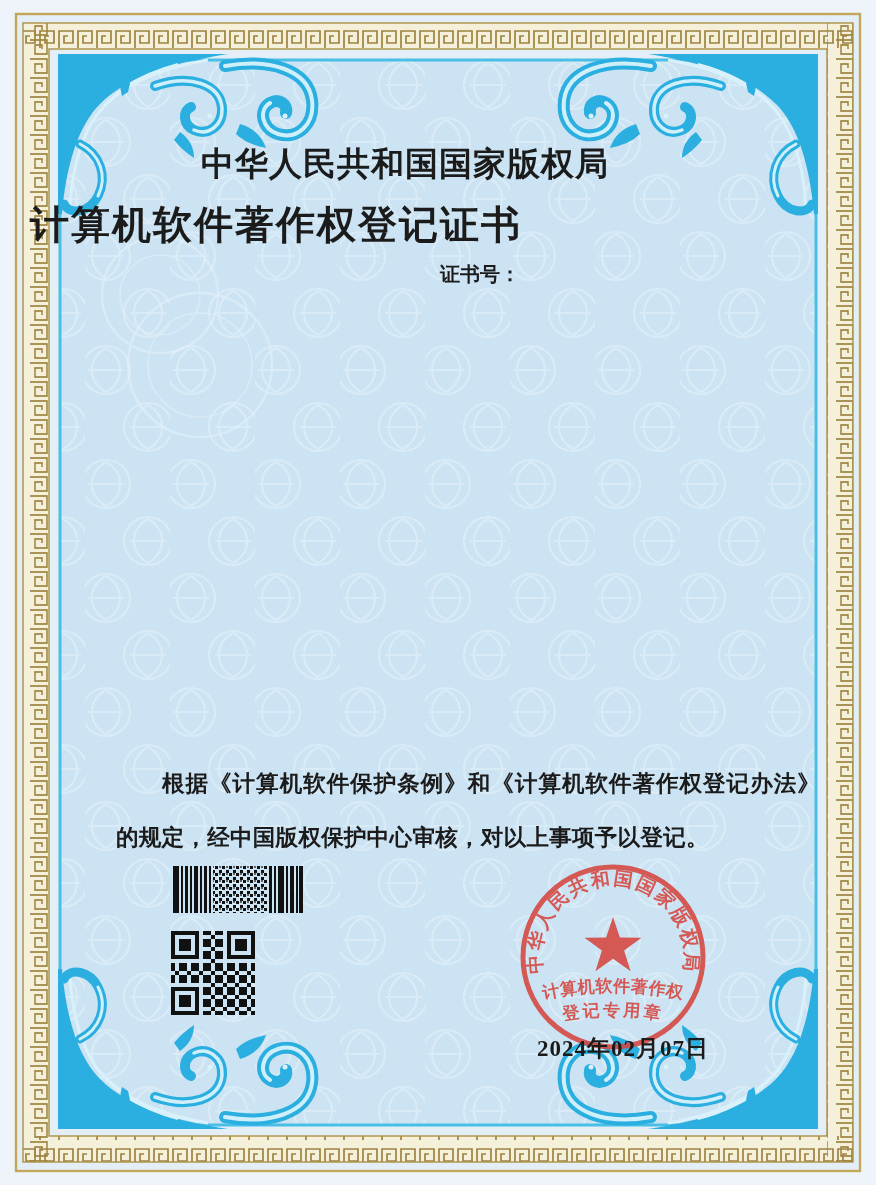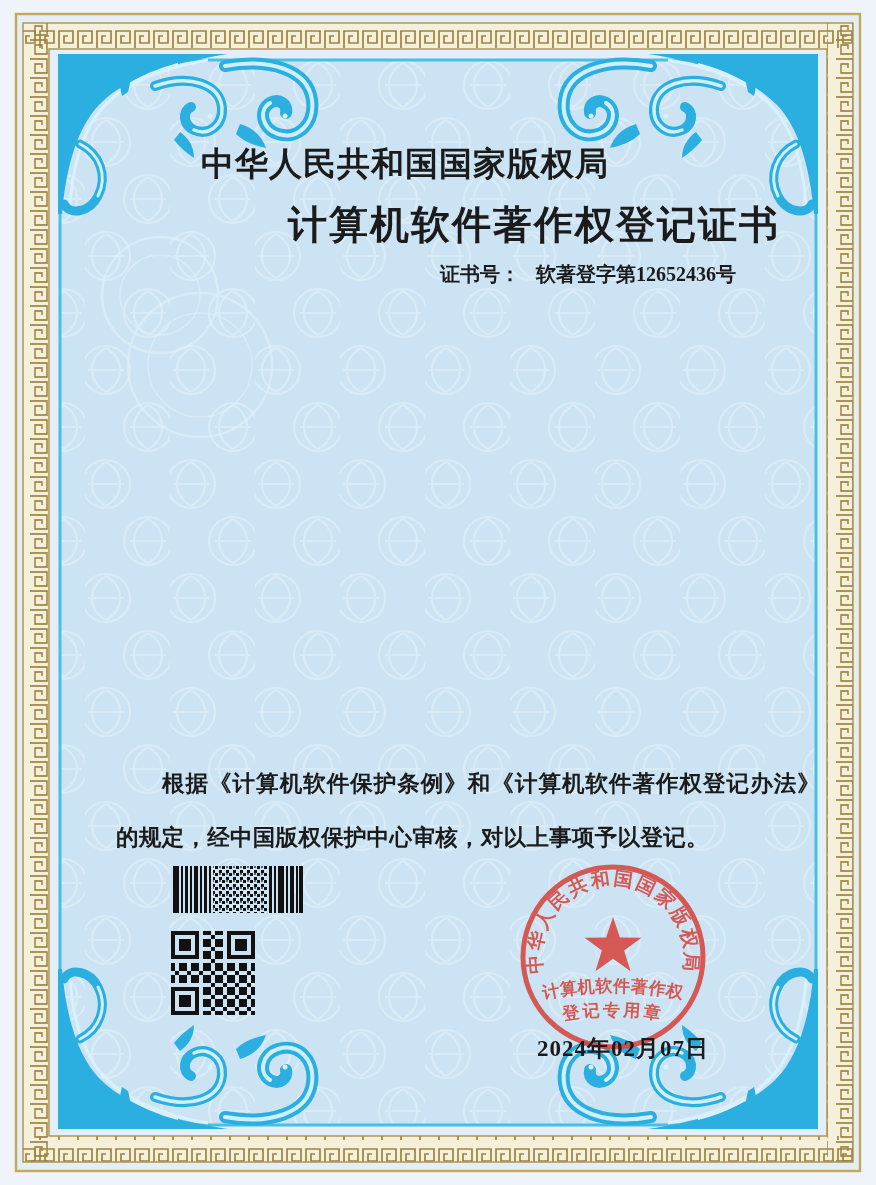--- a/index.html
+++ b/index.html
@@ -6,21 +6,21 @@
   body{
     width:876px;height:1185px;position:relative;overflow:hidden;
     background:#eef4f9;
     font-family:"Liberation Serif","DejaVu Serif",serif;
     color:#1b1b1b;
   }
   .abs{position:absolute;}
   #decor{position:absolute;left:0;top:0;z-index:1;}
   .txt{position:absolute;z-index:5;font-weight:700;}
   .title1{left:30px;top:142px;width:750px;text-align:center;font-size:33px;letter-spacing:1px;}
-  .title2{left:30px;top:198px;width:750px;text-align:right;font-size:39px;letter-spacing:2px;}
+  .title2{left:30px;top:198px;width:750px;text-align:left;font-size:39px;letter-spacing:2px;}
   .certno{left:440px;top:261px;width:372px;display:flex;justify-content:flex-start;gap:16px;font-size:20px;}
   .rows{left:0;top:0;width:876px;height:0;}
   .row{position:absolute;left:108px;display:flex;align-items:flex-start;font-size:22px;line-height:31px;}
   .row .lbl{display:inline-block;width:128px;text-align:justify;text-align-last:justify;font-size:23px;}
   .row .colon{margin-left:1px;font-size:23px;}
   .row .val{margin-left:12px;white-space:pre-line;}
   .r1{top:305px;} .r2{top:398px;} .r3{top:500px;} .r4{top:551px;}
   .r5{top:602px;} .r6{top:652px;} .r7{top:701px;}
   .statement{left:116px;top:757px;width:704px;font-size:22.5px;line-height:54px;
     text-indent:46px;text-align:justify;letter-spacing:0.3px;}
@@ -97,21 +97,20 @@
   <use href="#flourish" transform="translate(60,56)"></use>
   <use href="#flourish" transform="translate(816,56) scale(-1,1)"></use>
   <use href="#flourish" transform="translate(60,1127) scale(1,-1)"></use>
   <use href="#flourish" transform="translate(816,1127) scale(-1,-1)"></use>
 </svg>
 
 <div class="txt title1">中华人民共和国国家版权局</div>
 <div class="txt title2">计算机软件著作权登记证书</div>
 <div class="txt certno">
   <span>证书号：</span>
-  <span>软著登字第12652436号</span>
 </div>
 
 <div class="abs rows">
   <div class="row r1">
     <span class="lbl">软件名称</span>
       <span class="colon">：</span>
     <span class="val">易燃爆炸源自动报警应急在线监控仪平台家庭安全
 24小时巡检平台
 V1.0</span>
   </div>

